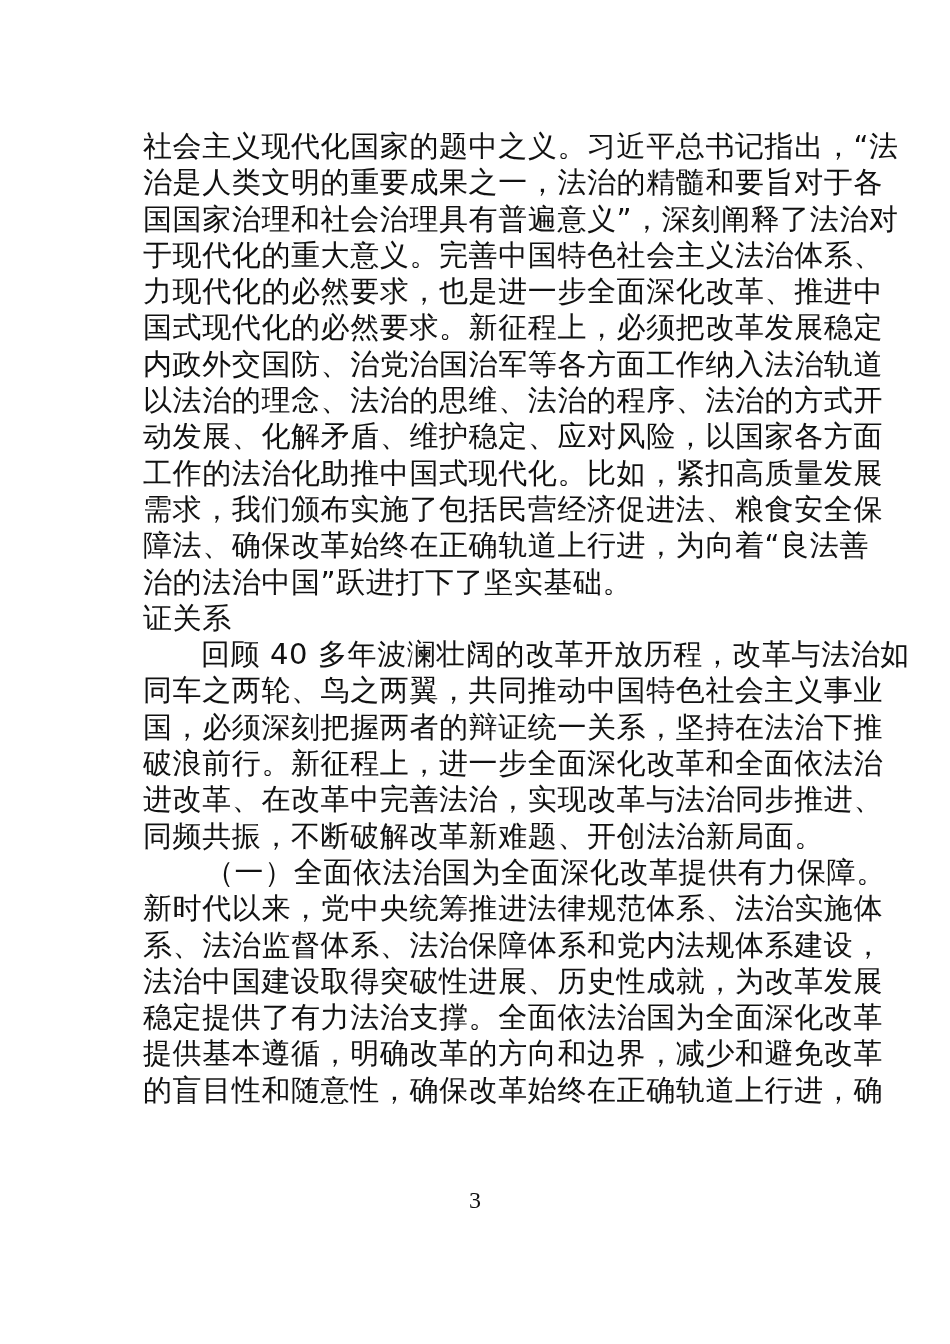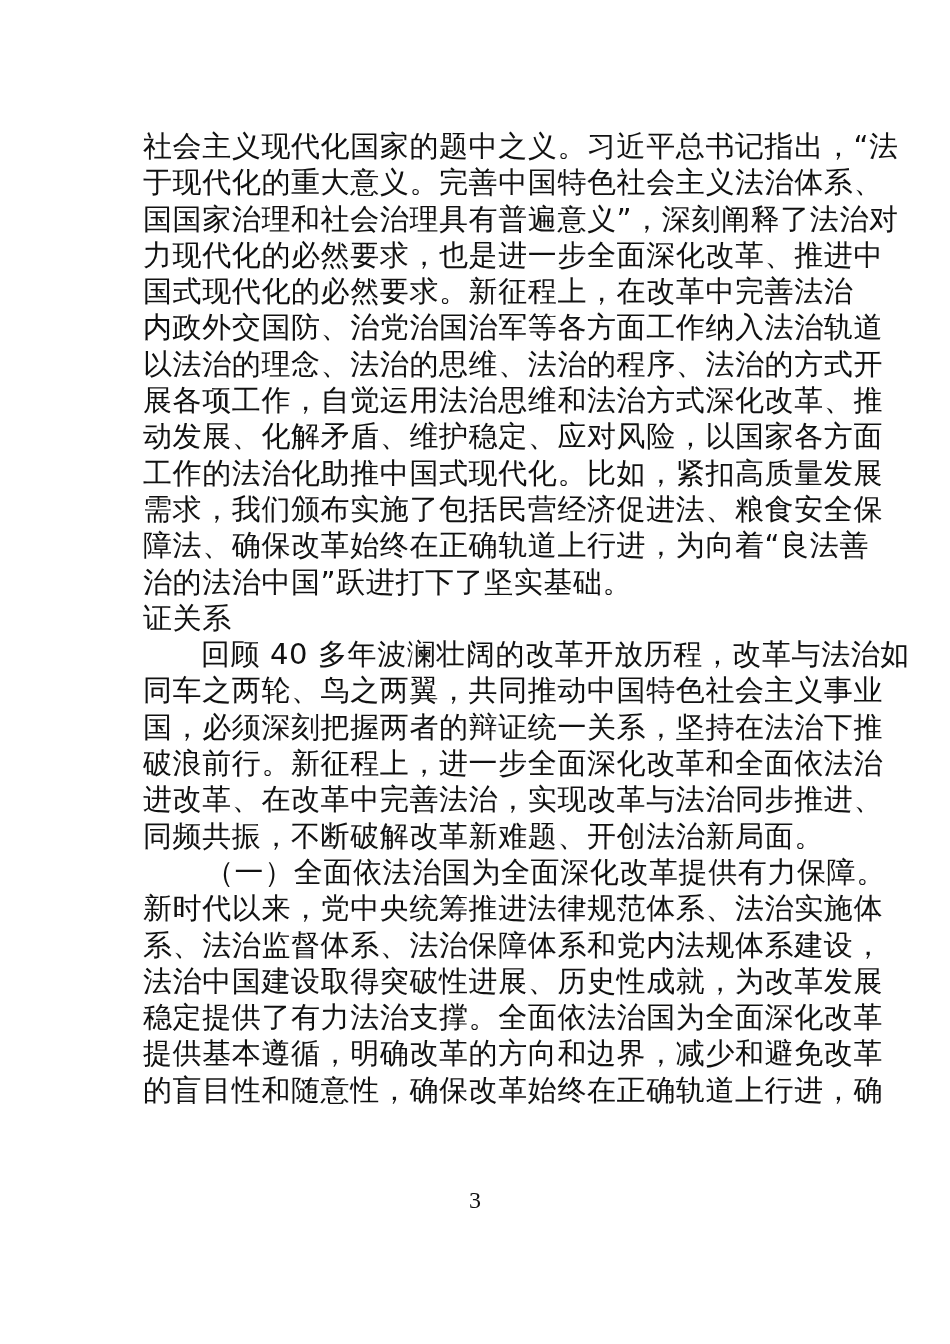--- a/index.html
+++ b/index.html
@@ -23,27 +23,27 @@
   }
 </style>
 </head>
 <body>
 
 <div class="page">
   <div class="content">
 
     <div>
       <span class="line">社会主义现代化国家的题中之义。习近平总书记指出，“法</span>
+      <span class="line">治是人类文明的重要成果之一，法治的精髓和要旨对于各</span>
+      <span class="line">国国家治理和社会治理具有普遍意义”，深刻阐释了法治对</span>
       <span class="line">于现代化的重大意义。完善中国特色社会主义法治体系、</span>
-      <span class="line">国国家治理和社会治理具有普遍意义”，深刻阐释了法治对</span>
       <span class="line">力现代化的必然要求，也是进一步全面深化改革、推进中</span>
-      <span class="line">国式现代化的必然要求。新征程上，在改革中完善法治</span>
+      <span class="line">国式现代化的必然要求。新征程上，必须把改革发展稳定</span>
       <span class="line">内政外交国防、治党治国治军等各方面工作纳入法治轨道</span>
       <span class="line">以法治的理念、法治的思维、法治的程序、法治的方式开</span>
-      <span class="line">展各项工作，自觉运用法治思维和法治方式深化改革、推</span>
       <span class="line">动发展、化解矛盾、维护稳定、应对风险，以国家各方面</span>
       <span class="line">工作的法治化助推中国式现代化。比如，紧扣高质量发展</span>
       <span class="line">需求，我们颁布实施了包括民营经济促进法、粮食安全保</span>
       <span class="line">障法、确保改革始终在正确轨道上行进，为向着“良法善</span>
       <span class="line">治的法治中国”跃进打下了坚实基础。</span>
     </div>
 
     <div>
       <span class="line">证关系</span>
     </div>

